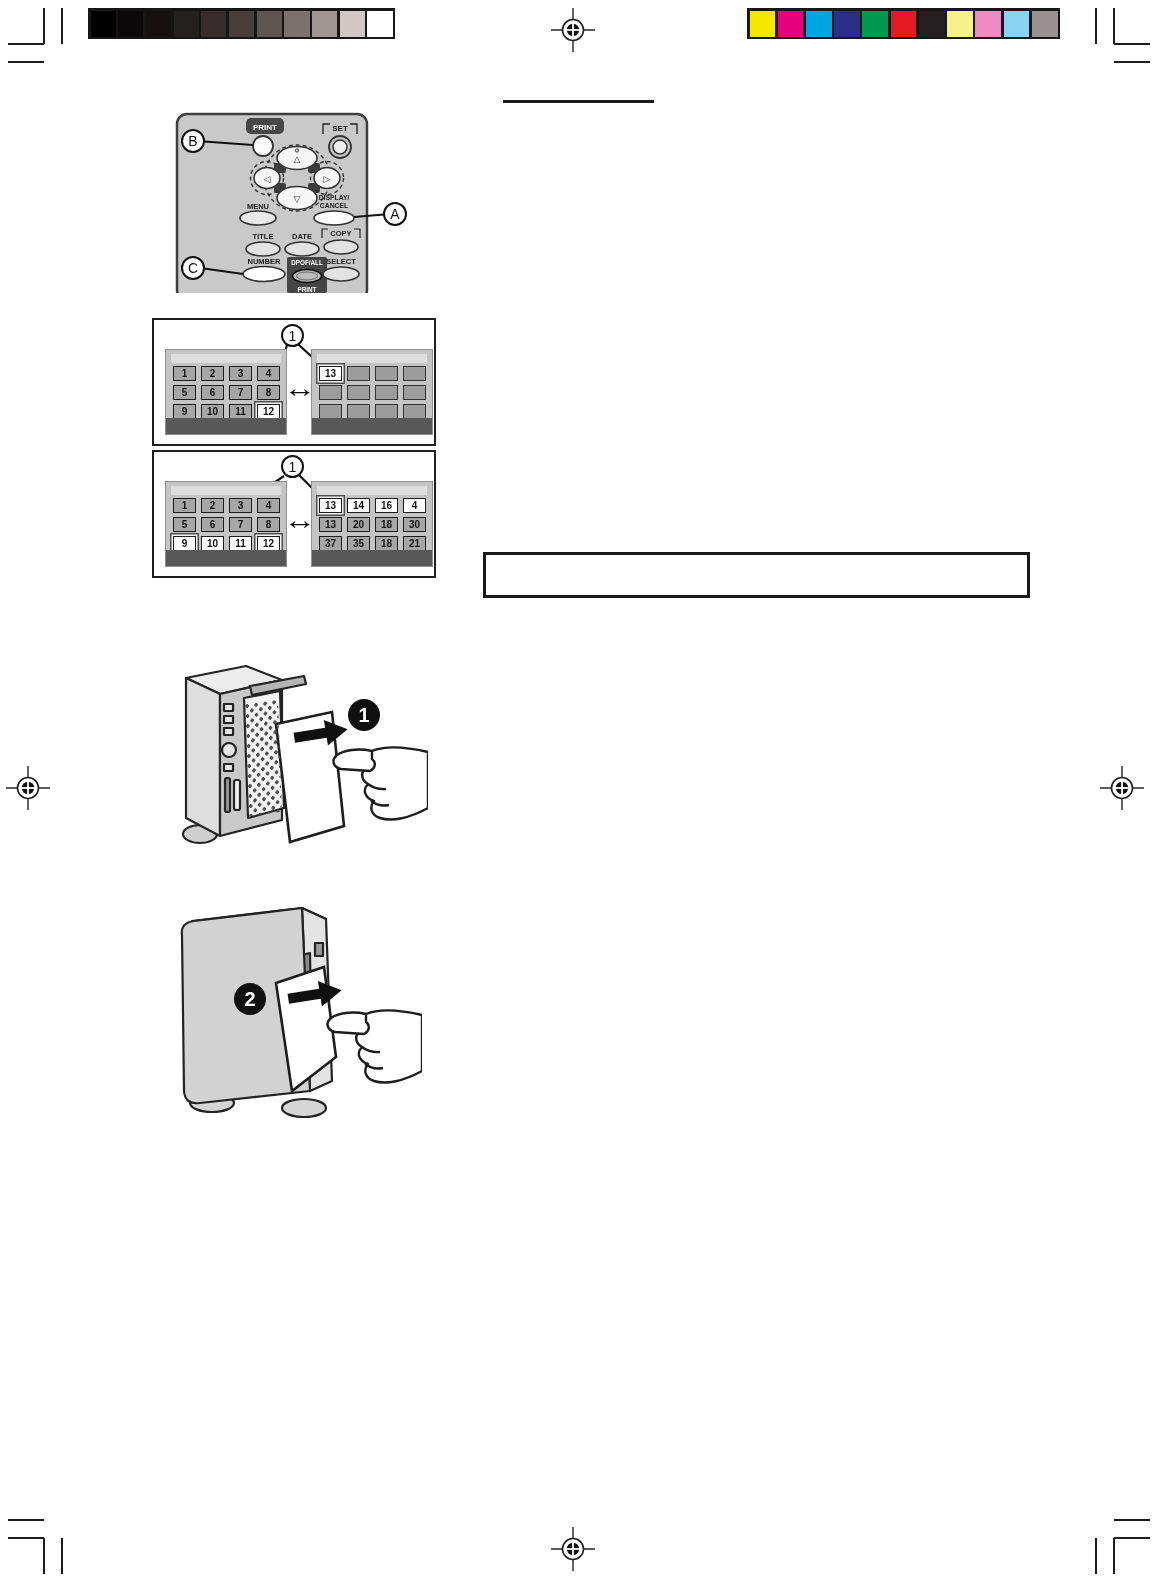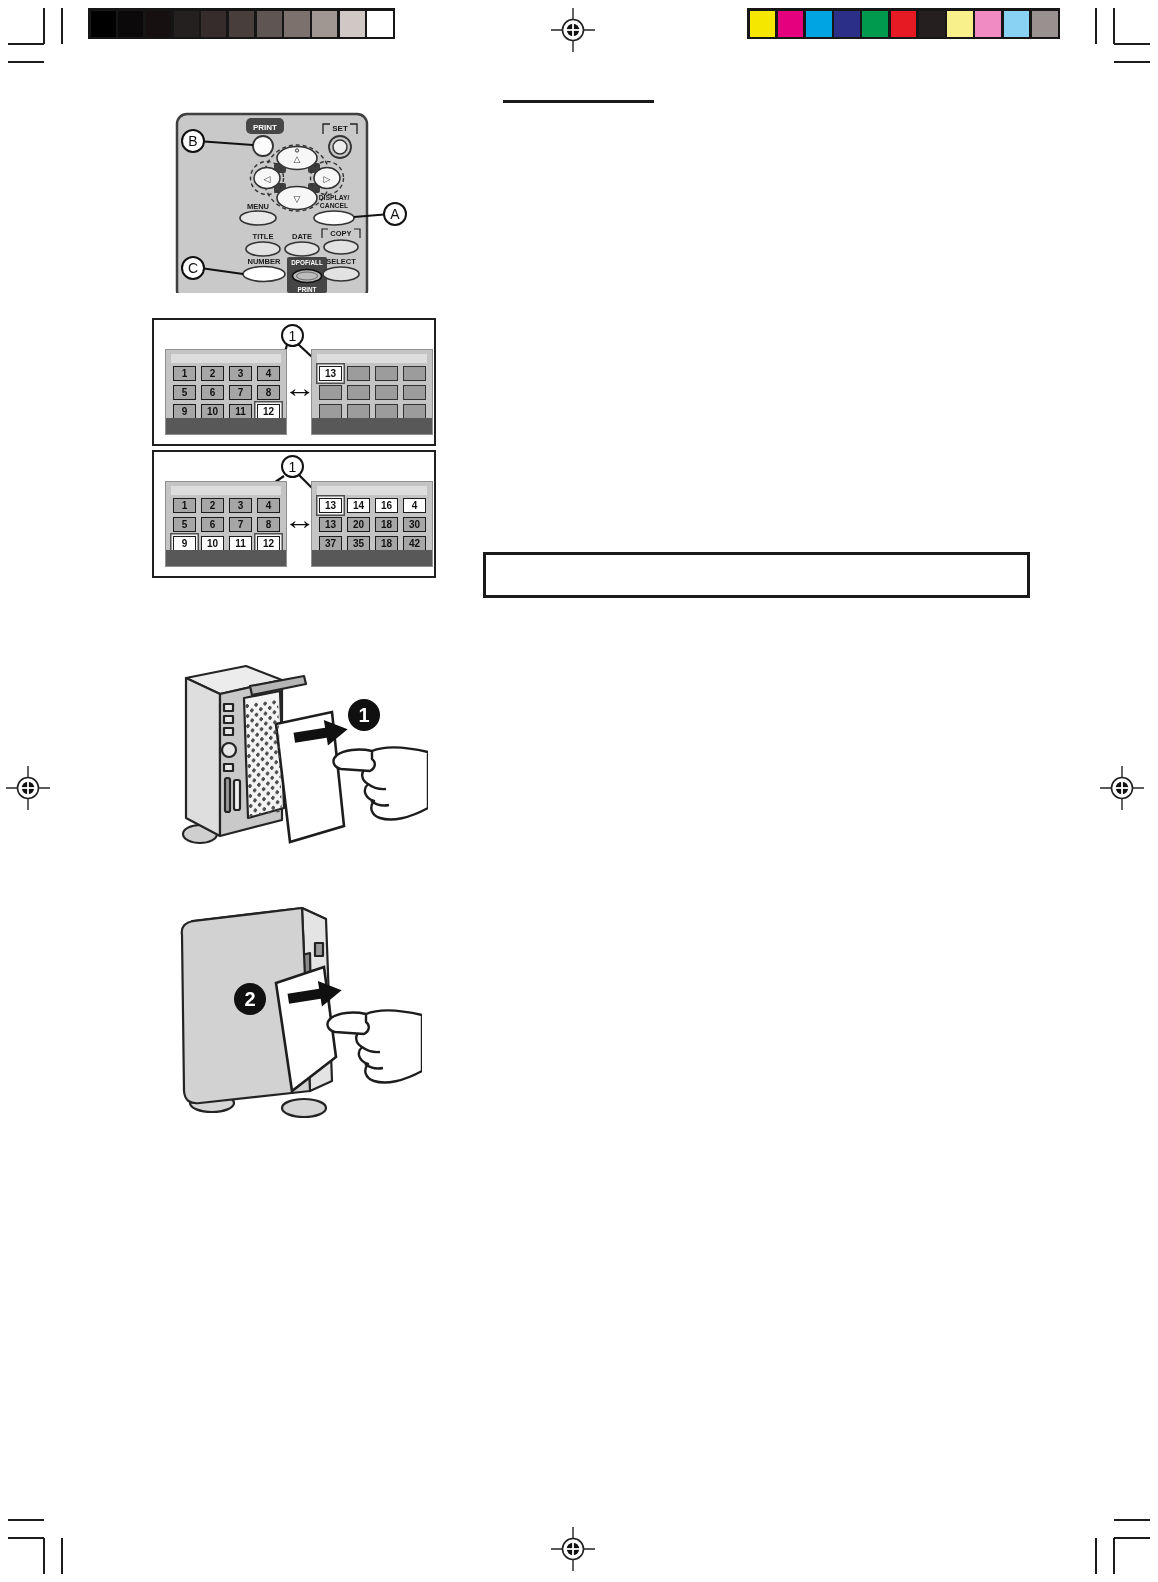--- a/index.html
+++ b/index.html
@@ -292,21 +292,21 @@
           <div class="tile lit">14</div>
           <div class="tile lit">16</div>
           <div class="tile lit">4</div>
           <div class="tile dim">13</div>
           <div class="tile dim">20</div>
           <div class="tile dim">18</div>
           <div class="tile dim">30</div>
           <div class="tile dim">37</div>
           <div class="tile dim">35</div>
           <div class="tile dim">18</div>
-          <div class="tile dim">42</div>
+          <div class="tile dim">21</div>
         </div>
       <div class="foot"></div>
     </div>
     <div class="callout-circle" style="left:127px;top:3px;">
       <span>1</span>
     </div>
   </div>
 
   <div class="note-box"></div>
 

